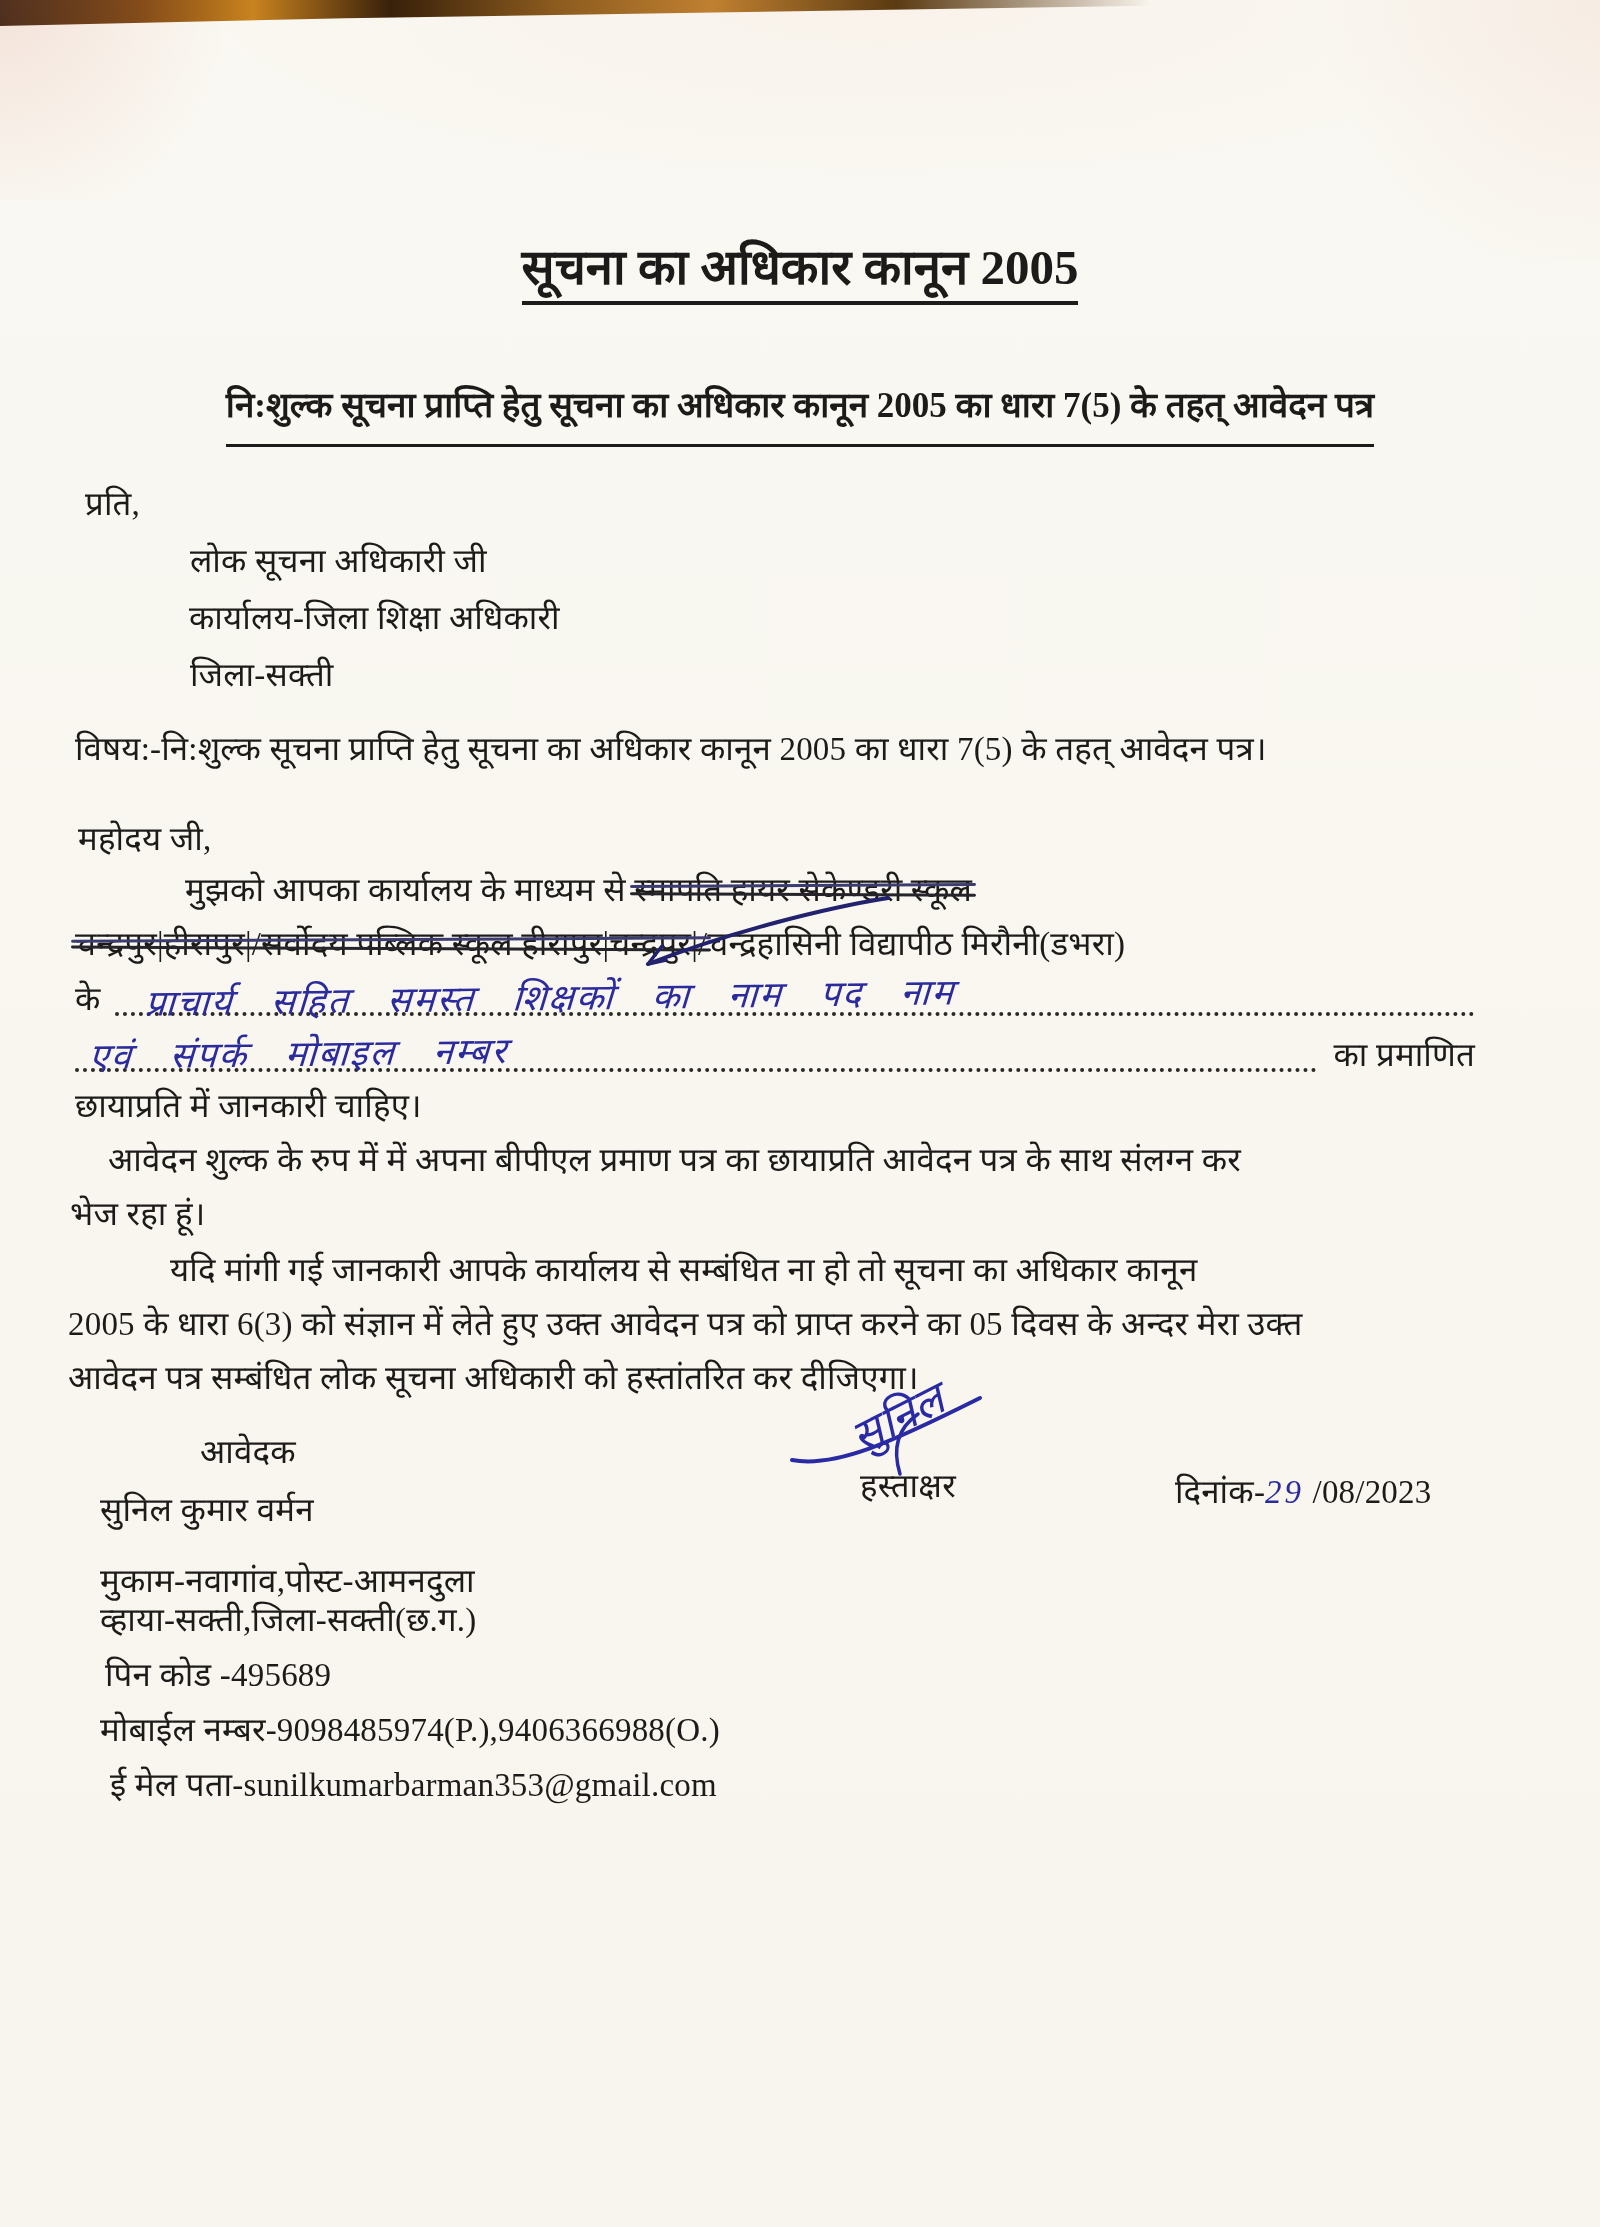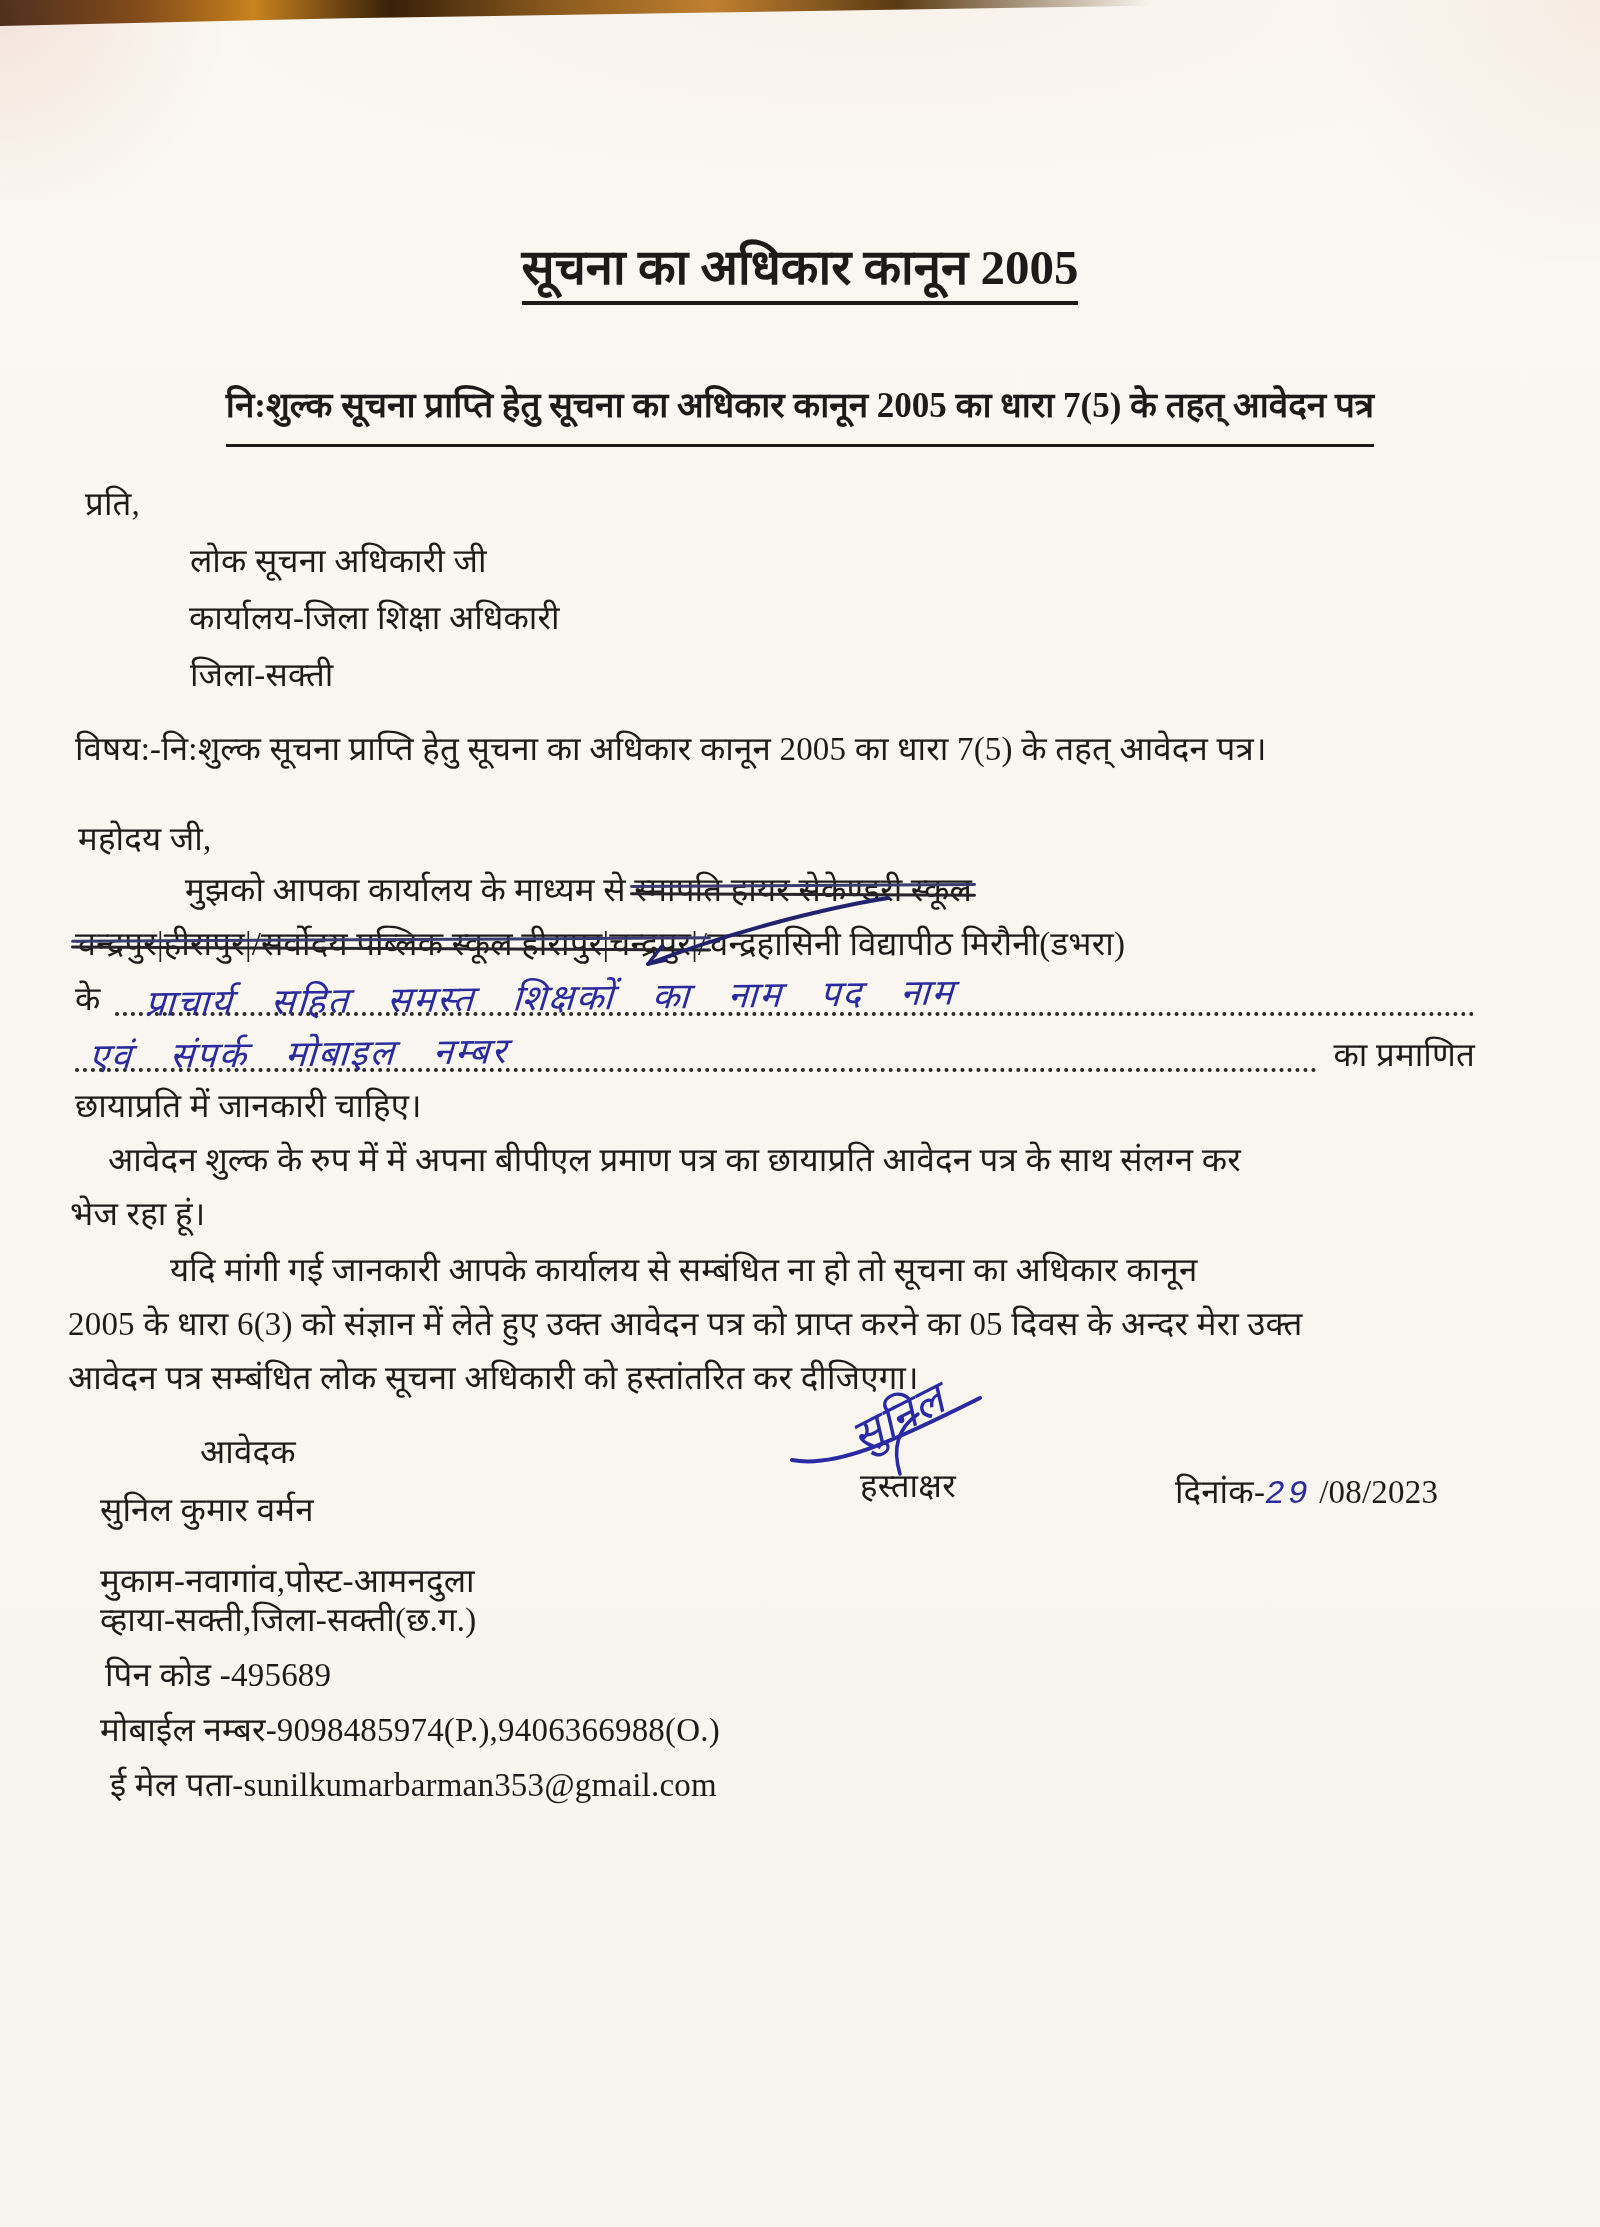--- a/index.html
+++ b/index.html
@@ -58,21 +58,21 @@
     letter-spacing:2px;
     word-spacing:26px;
   }
   .hand-tilt{display:inline-block;transform:rotate(-0.8deg) skewX(-4deg);}
   .flexline{display:flex;align-items:baseline;}
   .sig-text{
     position:absolute;left:848px;top:1386px;
     font-size:44px;color:#2a2aa4;font-style:italic;
     transform:rotate(-27deg);letter-spacing:1px;
   }
-  .date-hand{color:#2b2b9e;font-style:italic;letter-spacing:3px;font-family:Liberation Mono, monospace;}
+  .date-hand{color:#2b2b9e;font-style:italic;letter-spacing:3px;}
 </style>
 </head>
 <body>
 
 <div class="page">
   <div class="top-strip"></div>
   <div class="corner-tint-l"></div>
   <div class="corner-tint-r"></div>
 
   <div class="abs title">

